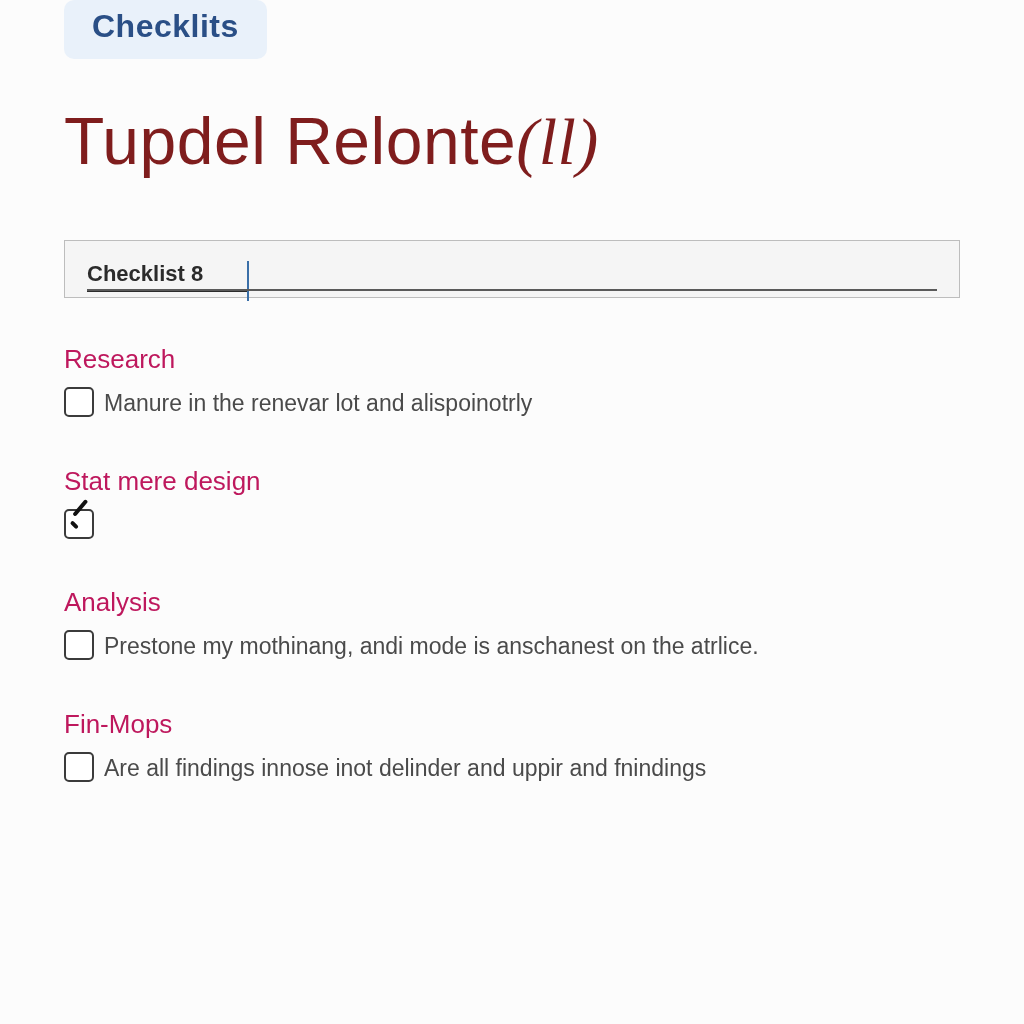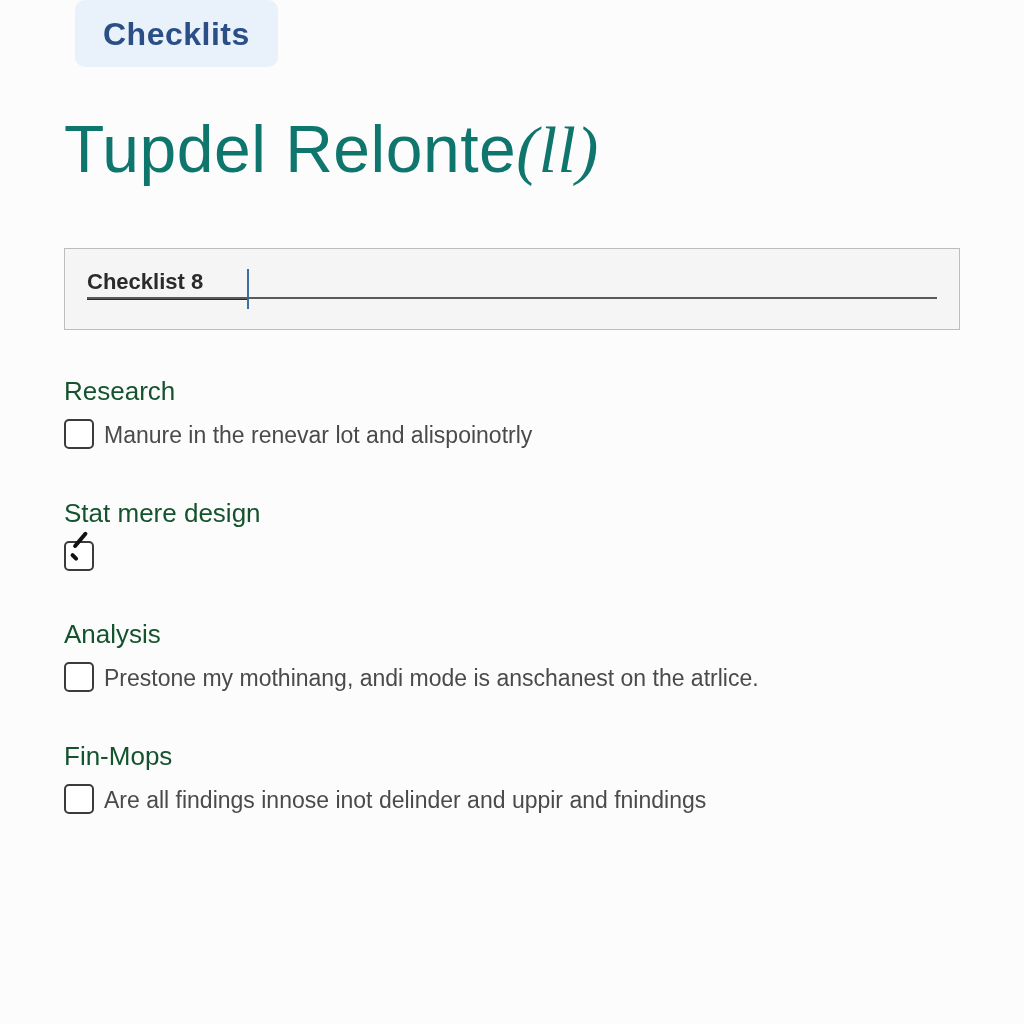--- a/index.html
+++ b/index.html
@@ -15,47 +15,46 @@
     padding: 0 64px 0 64px;
   }
 
   
   .top-tab {
     display: inline-block;
     background: #e9f1fa;
     color: #2a4f86;
     font-weight: 600;
     font-size: 32px;
-    padding: 16px 28px 14px 28px;
+    padding: 8px 28px 14px 28px;
     border-radius: 10px;
     margin-top: 0;
     letter-spacing: 0.5px;
-    margin-left: 11px;
   }
 
   
   .page-title {
     font-size: 66px;
     font-weight: 400;
-    color: #0f766e;
+    color: #7f1d1d;
     margin-top: 44px;
     letter-spacing: 0.5px;
   }
   .page-title .suffix {
     font-style: italic;
     font-family: "Georgia", "Times New Roman", serif;
     font-weight: 300;
   }
 
   
   .checklist-box {
     margin-top: 60px;
     border: 1px solid #bdbdbd;
     background: #f5f5f5;
-    height: 82px;
+    height: 58px;
     position: relative;
     padding: 0 22px;
   }
   .checklist-box .label {
     position: absolute;
     left: 22px;
     top: 20px;
     font-size: 22px;
     font-weight: 600;
     color: #2b2b2b;
@@ -86,21 +85,21 @@
   }
 
   
   .sections {
     margin-top: 46px;
   }
   .section {
     margin-bottom: 48px;
   }
   .section-title {
-    color: #14532d;
+    color: #be185d;
     font-size: 26px;
     font-weight: 500;
     margin-bottom: 12px;
   }
   .item-row {
     display: flex;
     align-items: flex-start;
     gap: 10px;
   }
   .checkbox {

